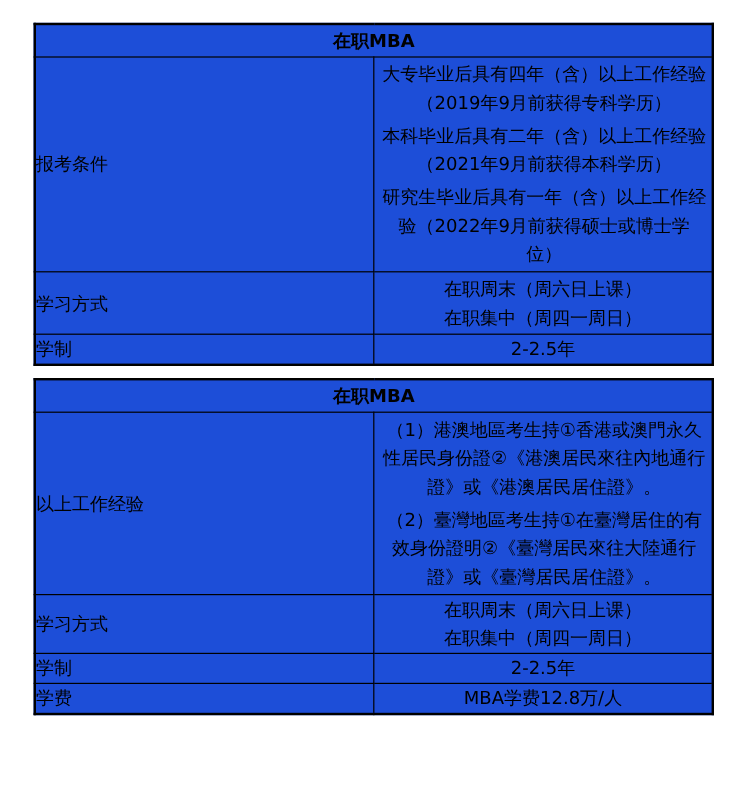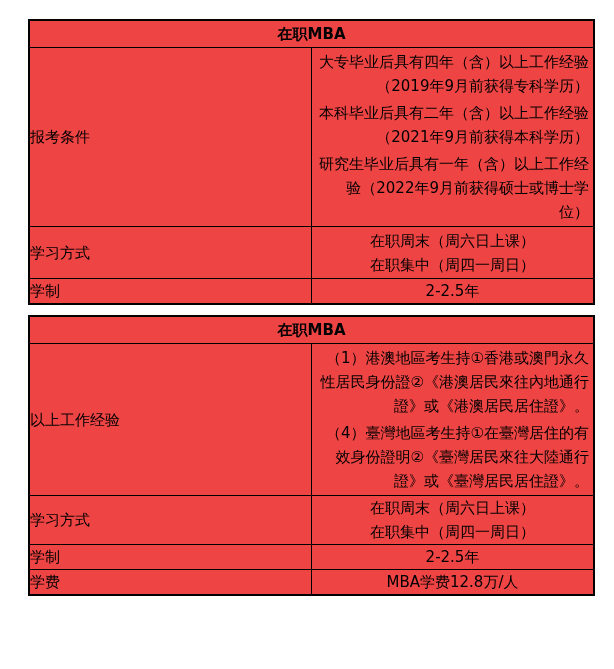--- a/index.html
+++ b/index.html
@@ -15,21 +15,21 @@
     color: #000000;
   }
   .doc {
     padding: 19px 19px 0 28px;
   }
   table.mba-table {
     border-collapse: collapse;
     width: 567px;
     table-layout: fixed;
     border: 2px solid #000000;
-    background: #ef4444;
+    background: #1d4ed8;
   }
   table.mba-table + table.mba-table {
     margin-top: 10px;
   }
   table.mba-table td {
     border: 1px solid #000000;
     padding: 0;
     font-size: 15px;
     line-height: 24px;
     vertical-align: middle;
@@ -42,21 +42,21 @@
     height: 26px;
   }
   td.label-cell {
     width: 159px;
     text-align: left;
   }
   td.content-cell {
     text-align: center;
   }
   td.content-cell.left {
-    text-align: right;
+    text-align: center;
     padding: 2px 4px 2px 6px;
   }
   td.content-cell.left .para {
     margin: 0 0 3px 0;
   }
   td.content-cell.left .para:last-child {
     margin-bottom: 0;
   }
   tr.r-req   { height: 143px; }
   tr.r-hk    { height: 148px; }
@@ -99,21 +99,21 @@
 
   <table class="mba-table">
     <tbody>
         <tr>
       <td class="title-cell" colspan="2">在职MBA</td>
     </tr>
     <tr class="r-hk">
       <td class="label-cell">以上工作经验</td>
       <td class="content-cell left">
         <div class="para">（1）港澳地區考生持①香港或澳門永久性居民身份證②《港澳居民來往內地通行證》或《港澳居民居住證》。</div>
-        <div class="para">（4）臺灣地區考生持①在臺灣居住的有效身份證明②《臺灣居民來往大陸通行證》或《臺灣居民居住證》。</div>
+        <div class="para">（2）臺灣地區考生持①在臺灣居住的有效身份證明②《臺灣居民來往大陸通行證》或《臺灣居民居住證》。</div>
       </td>
     </tr>
     <tr class="r-study2">
       <td class="label-cell">学习方式</td>
       <td class="content-cell">
         <div>在职周末（周六日上课）</div>
         <div>在职集中（周四一周日）</div>
       </td>
     </tr>
     <tr class="r-sm">

